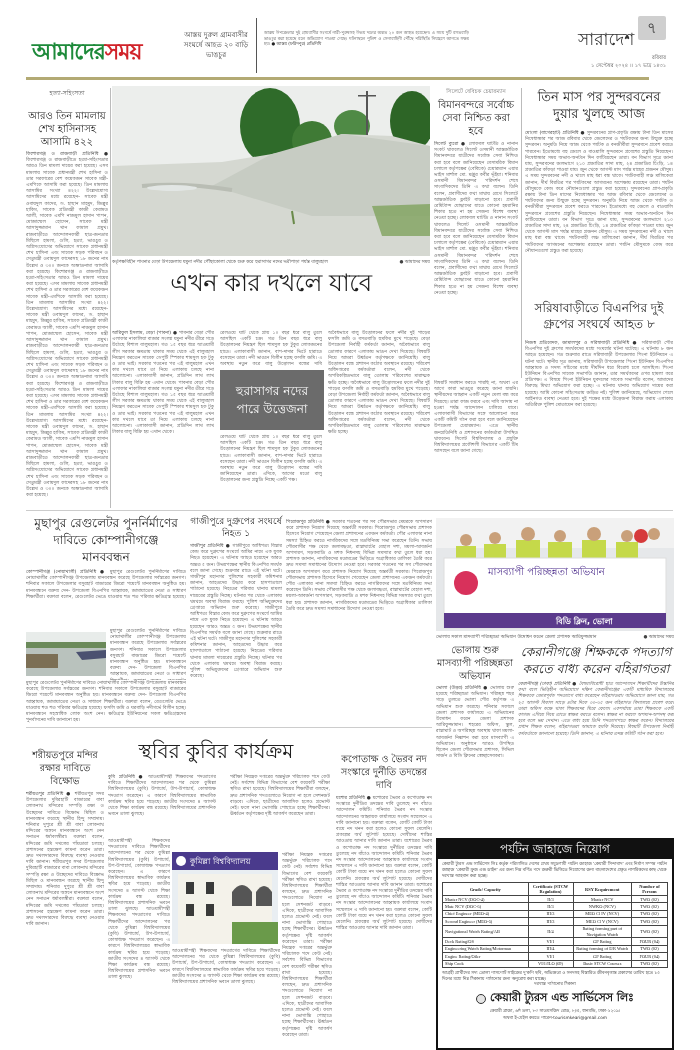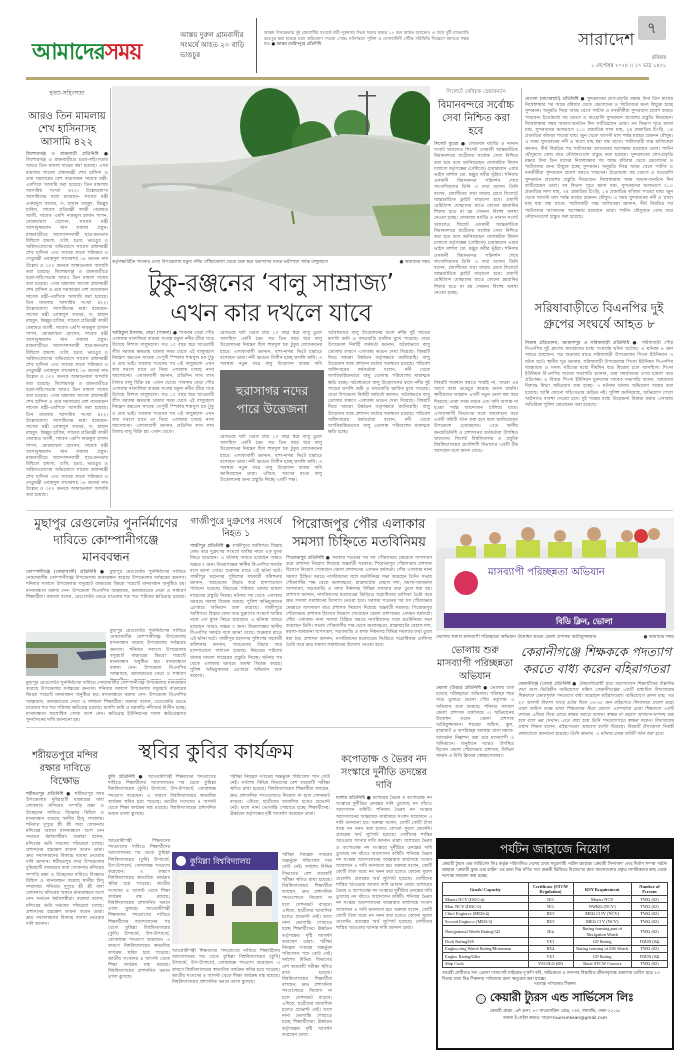--- a/index.html
+++ b/index.html
@@ -12,21 +12,21 @@
   .rule-v { background: #bbb; width: 1px; }
   .photo { overflow: hidden; }
 </style>
 </head>
 <body>
 
 <div class="abs" style="left:0;top:0;width:700px;height:82px;">
   <div class="abs" style="left:32px;top:34px;font-size:22px;font-weight:bold;letter-spacing:-1px;font-family:'DejaVu Sans',sans-serif;">
     <span style="color:#1d8a3a;">আমাদের</span><span style="color:#d1232a;">সময়</span>
   </div>
-  <div class="abs" style="left:180px;top:30px;width:72px;font-size:7px;line-height:10px;text-align:left;color:#333;">আস্তয় দুরুল গ্রামবাসীর সংঘর্ষে আহত ২০ বাড়ি ভাঙচুর</div>
+  <div class="abs" style="left:180px;top:30px;width:72px;font-size:7px;line-height:10px;text-align:center;color:#333;">আস্তয় দুরুল গ্রামবাসীর সংঘর্ষে আহত ২০ বাড়ি ভাঙচুর</div>
   <div class="abs rule-v" style="left:256px;top:18px;height:55px;background:#555;"></div>
   <div class="abs body-text" style="left:264px;top:30px;width:205px;height:33px;font-size:4.2px;line-height:5.6px;">
     <span>আস্তয় উপজেলার দুই গ্রামবাসীর সংঘর্ষে নারী-পুরুষসহ উভয় দলের অন্তত ২০ জন আহত হয়েছেন। এ সময় দুটি বসতবাড়ি ভাঙচুর করা হয়েছে বলে অভিযোগ পাওয়া গেছে। ঘটনাস্থলে পুলিশ ও সেনাবাহিনী পৌঁছে পরিস্থিতি নিয়ন্ত্রণে আনতে সক্ষম হয়।</span>
     <span style="color:#222;">● আস্তয় (ফরিদপুর) প্রতিনিধি</span>
   </div>
   <div class="abs" style="left:578px;top:26px;font-size:17px;color:#333;">সারাদেশ</div>
   <div class="abs" style="left:638px;top:16px;width:28px;height:24px;background:#cfcfcf;border-radius:2px;text-align:center;font-size:15px;line-height:24px;color:#333;">
     <span>৭</span>
   </div>
   <div class="abs" style="left:600px;top:54px;width:66px;text-align:right;font-size:5px;color:#555;">রবিবার</div>
@@ -62,21 +62,20 @@
     <ellipse cx="60" cy="102" rx="25" ry="3" fill="#e2e6e4"></ellipse>
     <path d="M260,120 L318,118 L318,150 L270,150 Z" fill="#7fa35e" opacity=".8"></path>
     <path d="M180,125 L182,138" stroke="#6a8a4a" stroke-width="2"></path>
   </svg>
 </div>
 <div class="abs caption" style="left:112px;top:259px;width:318px;">
   <span>কর্তৃপক্ষবিহীন পাবনার বেড়া উপজেলায় যমুনা নদীর পৌঁছাকোলা থেকে শুরু করে হুরাসাগর নদের ভরীপাড়া পর্যন্ত বালুমহাল</span>
   <span style="float:right;">● আমাদের সময়</span>
 </div>
 <div class="abs headline" style="left:112px;top:268px;width:318px;">
-  <div style="font-size:24px;line-height:30px;letter-spacing:-.5px;">টুকু-রঞ্জনের ‘বালু সাম্রাজ্য’</div>
   <div style="font-size:24px;line-height:30px;letter-spacing:-.5px;">এখন কার দখলে যাবে</div>
 </div>
 
 <div class="abs body-text" style="left:112px;top:330px;width:102px;height:175px;">
   <span style="color:#333;">আরিফুল ইসলাম, বেড়া (পাবনা) ●</span>
   <span>পাবনার বেড়া পৌর এলাকার নাকালিয়া বাজার সংলগ্ন যমুনা নদীর তীরে গড়ে উঠেছে বিশাল বালুমহাল। গত ১৫ বছর ধরে আওয়ামী লীগ সরকার ক্ষমতায় থাকার সময় থেকে এই বালুমহাল নিয়ন্ত্রণ করতেন সাবেক ডেপুটি স্পিকার শামসুল হক টুকু ও তার ভাই। সরকার পতনের পর এই বালুমহাল এখন কার দখলে যাবে তা নিয়ে এলাকায় চলছে নানা আলোচনা। এলাকাবাসী জানান, প্রতিদিন লাখ লাখ টাকার বালু বিক্রি হয় এখান থেকে।</span>
   <span>পাবনার বেড়া পৌর এলাকার নাকালিয়া বাজার সংলগ্ন যমুনা নদীর তীরে গড়ে উঠেছে বিশাল বালুমহাল। গত ১৫ বছর ধরে আওয়ামী লীগ সরকার ক্ষমতায় থাকার সময় থেকে এই বালুমহাল নিয়ন্ত্রণ করতেন সাবেক ডেপুটি স্পিকার শামসুল হক টুকু ও তার ভাই। সরকার পতনের পর এই বালুমহাল এখন কার দখলে যাবে তা নিয়ে এলাকায় চলছে নানা আলোচনা। এলাকাবাসী জানান, প্রতিদিন লাখ লাখ টাকার বালু বিক্রি হয় এখান থেকে।</span>
 </div>
 <div class="abs body-text" style="left:220px;top:330px;width:102px;height:36px;">
   <span>রেলওয়ে ঘাট থেকে প্রায় ১০ বছর ধরে বালু তুলে আসছিল একটি চক্র। গত তিন বছর ধরে বালু উত্তোলনের নিয়ন্ত্রণ ছিল শামসুল হক টুকুর লোকজনের হাতে। এলাকাবাসী জানান, বাপ-দাদার ভিটে হারাতে বসেছেন তারা। নদী ভাঙনে বিলীন হচ্ছে ফসলি জমি। এ অবস্থায় নতুন করে বালু উত্তোলন বন্ধের দাবি জানিয়েছেন তারা। এদিকে, আগের মতো বালু উত্তোলনের জন্য প্রস্তুতি নিচ্ছে একটি পক্ষ।</span>
@@ -97,20 +96,21 @@
   <div class="headline" style="font-size:10px;line-height:13px;margin-top:2px;">বিমানবন্দরে সর্বোচ্চ সেবা নিশ্চিত করা হবে</div>
   <div class="body-text" style="margin-top:4px;height:240px;">
     <span style="color:#333;">সিলেট ব্যুরো ●</span>
     <span>লোকবল ঘাটতি ও নানান সংকট থাকলেও সিলেট ওসমানী আন্তর্জাতিক বিমানবন্দরে যাত্রীদের সর্বোচ্চ সেবা নিশ্চিত করা হবে বলে জানিয়েছেন বেসামরিক বিমান চলাচল কর্তৃপক্ষের (বেবিচক) চেয়ারম্যান এয়ার ভাইস মার্শাল মো. মঞ্জুর কবীর ভূঁইয়া। শনিবার ওসমানী বিমানবন্দর পরিদর্শন শেষে সাংবাদিকদের তিনি এ কথা বলেন। তিনি বলেন, প্রবাসীদের কথা মাথায় রেখে সিলেটে আন্তর্জাতিক ফ্লাইট বাড়ানো হবে। প্রবাসী রেমিট্যান্স যোদ্ধাদের যাতে কোনো হয়রানির শিকার হতে না হয় সেজন্য বিশেষ ব্যবস্থা নেওয়া হচ্ছে।</span>
     <span>লোকবল ঘাটতি ও নানান সংকট থাকলেও সিলেট ওসমানী আন্তর্জাতিক বিমানবন্দরে যাত্রীদের সর্বোচ্চ সেবা নিশ্চিত করা হবে বলে জানিয়েছেন বেসামরিক বিমান চলাচল কর্তৃপক্ষের (বেবিচক) চেয়ারম্যান এয়ার ভাইস মার্শাল মো. মঞ্জুর কবীর ভূঁইয়া। শনিবার ওসমানী বিমানবন্দর পরিদর্শন শেষে সাংবাদিকদের তিনি এ কথা বলেন। তিনি বলেন, প্রবাসীদের কথা মাথায় রেখে সিলেটে আন্তর্জাতিক ফ্লাইট বাড়ানো হবে। প্রবাসী রেমিট্যান্স যোদ্ধাদের যাতে কোনো হয়রানির শিকার হতে না হয় সেজন্য বিশেষ ব্যবস্থা নেওয়া হচ্ছে।</span>
   </div>
 </div>
 <div class="abs rule-v" style="left:521px;top:88px;height:290px;"></div>
 
 <div class="abs" style="left:525px;top:88px;width:148px;height:215px;">
+  <div class="headline" style="font-size:13px;line-height:17px;">তিন মাস পর সুন্দরবনের দুয়ার খুলছে আজ</div>
   <div class="body-text" style="margin-top:8px;height:175px;">
     <span style="color:#333;">মোংলা (বাগেরহাট) প্রতিনিধি ●</span>
     <span>সুন্দরবনের প্রাণ-প্রকৃতি রক্ষায় টানা তিন মাসের নিষেধাজ্ঞার পর আজ রবিবার থেকে জেলেদের ও পর্যটকদের জন্য উন্মুক্ত হচ্ছে সুন্দরবন। অনুমতি নিয়ে আজ থেকে পর্যটক ও বনজীবীরা সুন্দরবনে প্রবেশ করতে পারবেন। ইতোমধ্যে বহু জেলে ও বাওয়ালি সুন্দরবনে প্রবেশের প্রস্তুতি নিয়েছেন। নিষেধাজ্ঞার সময় অভাব-অনটনে দিন কাটিয়েছেন তারা। বন বিভাগ সূত্রে জানা যায়, সুন্দরবনের জলভাগে ২১০ প্রজাতির সাদা মাছ, ২৪ প্রজাতির চিংড়ি, ১৪ প্রজাতির কাঁকড়া পাওয়া যায়। জুন থেকে আগস্ট মাস পর্যন্ত মাছের প্রজনন মৌসুম। এ সময় সুন্দরবনের নদী ও খালে মাছ ধরা বন্ধ থাকে। পর্যটকবাহী লঞ্চ মালিকেরা জানান, দীর্ঘ বিরতির পর পর্যটকদের আগমনের অপেক্ষায় রয়েছেন তারা। পর্যটন মৌসুমকে কেন্দ্র করে নৌযানগুলো প্রস্তুত করা হয়েছে।</span>
     <span>সুন্দরবনের প্রাণ-প্রকৃতি রক্ষায় টানা তিন মাসের নিষেধাজ্ঞার পর আজ রবিবার থেকে জেলেদের ও পর্যটকদের জন্য উন্মুক্ত হচ্ছে সুন্দরবন। অনুমতি নিয়ে আজ থেকে পর্যটক ও বনজীবীরা সুন্দরবনে প্রবেশ করতে পারবেন। ইতোমধ্যে বহু জেলে ও বাওয়ালি সুন্দরবনে প্রবেশের প্রস্তুতি নিয়েছেন। নিষেধাজ্ঞার সময় অভাব-অনটনে দিন কাটিয়েছেন তারা। বন বিভাগ সূত্রে জানা যায়, সুন্দরবনের জলভাগে ২১০ প্রজাতির সাদা মাছ, ২৪ প্রজাতির চিংড়ি, ১৪ প্রজাতির কাঁকড়া পাওয়া যায়। জুন থেকে আগস্ট মাস পর্যন্ত মাছের প্রজনন মৌসুম। এ সময় সুন্দরবনের নদী ও খালে মাছ ধরা বন্ধ থাকে। পর্যটকবাহী লঞ্চ মালিকেরা জানান, দীর্ঘ বিরতির পর পর্যটকদের আগমনের অপেক্ষায় রয়েছেন তারা। পর্যটন মৌসুমকে কেন্দ্র করে নৌযানগুলো প্রস্তুত করা হয়েছে।</span>
   </div>
 </div>
 
 <div class="abs" style="left:525px;top:300px;width:148px;height:210px;">
   <div class="headline" style="font-size:12px;line-height:16px;">সরিষাবাড়ীতে বিএনপির দুই গ্রুপের সংঘর্ষে আহত ৮</div>
   <div class="body-text" style="margin-top:8px;height:170px;">
@@ -150,21 +150,20 @@
 <div class="abs" style="left:190px;top:515px;width:92px;height:212px;">
   <div class="headline" style="font-size:9px;line-height:12px;">গাজীপুরে দুগ্রুপের সংঘর্ষে নিহত ১</div>
   <div class="body-text" style="margin-top:4px;height:180px;">
     <span style="color:#333;">গাজীপুর প্রতিনিধি ●</span>
     <span>গাজীপুরে আধিপত্য বিস্তার কেন্দ্র করে দুগ্রুপের সংঘর্ষে আমির নামে এক যুবক নিহত হয়েছেন। এ ঘটনায় আহত হয়েছেন আরও অন্তত ৫ জন। উভয়পক্ষের স্থানীয় বিএনপির সমর্থক বলে জানা গেছে। শুক্রবার রাতে এই ঘটনা ঘটে। গাজীপুর মহানগর পুলিশের সহকারী কমিশনার জানান, আহতদের উদ্ধার করে হাসপাতালে পাঠানো হয়েছে। নিহতের পরিবার থানায় মামলা দায়েরের প্রস্তুতি নিচ্ছে। ঘটনার পর থেকে এলাকায় থমথমে অবস্থা বিরাজ করছে। পুলিশ অভিযুক্তদের গ্রেপ্তারে অভিযান শুরু করেছে।</span>
     <span>গাজীপুরে আধিপত্য বিস্তার কেন্দ্র করে দুগ্রুপের সংঘর্ষে আমির নামে এক যুবক নিহত হয়েছেন। এ ঘটনায় আহত হয়েছেন আরও অন্তত ৫ জন। উভয়পক্ষের স্থানীয় বিএনপির সমর্থক বলে জানা গেছে। শুক্রবার রাতে এই ঘটনা ঘটে। গাজীপুর মহানগর পুলিশের সহকারী কমিশনার জানান, আহতদের উদ্ধার করে হাসপাতালে পাঠানো হয়েছে। নিহতের পরিবার থানায় মামলা দায়েরের প্রস্তুতি নিচ্ছে। ঘটনার পর থেকে এলাকায় থমথমে অবস্থা বিরাজ করছে। পুলিশ অভিযুক্তদের গ্রেপ্তারে অভিযান শুরু করেছে।</span>
   </div>
 </div>
 
 <div class="abs" style="left:286px;top:515px;width:146px;height:212px;">
-  <div class="headline" style="font-size:13px;line-height:18px;">পিরোজপুর পৌর এলাকার সমস্যা চিহ্নিতে মতবিনিময়</div>
   <div class="body-text" style="margin-top:4px;height:150px;">
     <span style="color:#333;">পিরোজপুর প্রতিনিধি ●</span>
     <span>সরকার পতনের পর সব পৌরসভার মেয়রকে অপসারণ করে প্রশাসক নিয়োগ দিয়েছে অন্তর্বর্তী সরকার। পিরোজপুর পৌরসভায় প্রশাসক হিসেবে নিয়োগ পেয়েছেন জেলা প্রশাসনের একজন কর্মকর্তা। পৌর এলাকার নানা সমস্যা চিহ্নিত করতে নাগরিকদের সঙ্গে মতবিনিময় সভা করেছেন তিনি। সভায় পৌরবাসীর পক্ষ থেকে জলাবদ্ধতা, রাস্তাঘাটের বেহাল দশা, ময়লা-আবর্জনা অপসারণ, সড়কবাতি ও মশক নিধনসহ বিভিন্ন সমস্যার কথা তুলে ধরা হয়। প্রশাসক জানান, নাগরিকদের মতামতের ভিত্তিতে অগ্রাধিকার তালিকা তৈরি করে দ্রুত সমস্যা সমাধানের উদ্যোগ নেওয়া হবে।</span>
     <span>সরকার পতনের পর সব পৌরসভার মেয়রকে অপসারণ করে প্রশাসক নিয়োগ দিয়েছে অন্তর্বর্তী সরকার। পিরোজপুর পৌরসভায় প্রশাসক হিসেবে নিয়োগ পেয়েছেন জেলা প্রশাসনের একজন কর্মকর্তা। পৌর এলাকার নানা সমস্যা চিহ্নিত করতে নাগরিকদের সঙ্গে মতবিনিময় সভা করেছেন তিনি। সভায় পৌরবাসীর পক্ষ থেকে জলাবদ্ধতা, রাস্তাঘাটের বেহাল দশা, ময়লা-আবর্জনা অপসারণ, সড়কবাতি ও মশক নিধনসহ বিভিন্ন সমস্যার কথা তুলে ধরা হয়। প্রশাসক জানান, নাগরিকদের মতামতের ভিত্তিতে অগ্রাধিকার তালিকা তৈরি করে দ্রুত সমস্যা সমাধানের উদ্যোগ নেওয়া হবে।</span>
   </div>
 </div>
 
 <div class="abs photo" style="left:436px;top:518px;width:238px;height:113px;background:#e4e7e9;">
   <svg width="238" height="113">
     <rect width="238" height="113" fill="#e6e8ea"></rect>

